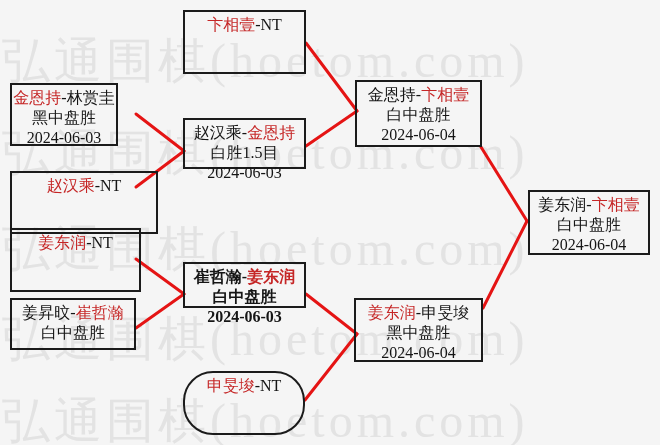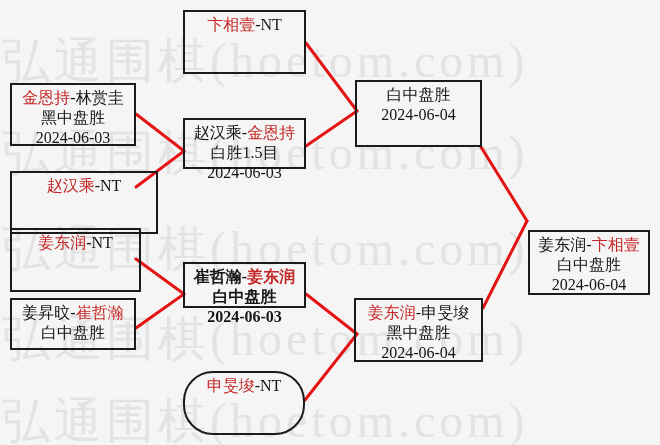--- a/index.html
+++ b/index.html
@@ -47,30 +47,30 @@
     z-index: 3;
     text-align: center;
     font-size: 16px;
     line-height: 20px;
     padding-top: 3px;
     color: #151515;
   }
   .match .win { color: #c52626; text-align: center; }
   
   .m-byun-nt    { left: 183px; top: 10px;  width: 123px; height: 64px; }
-  .m-kim-lim    { left: 10px;  top: 83px;  width: 126px; height: 63px; }
+  .m-kim-lim    { left: 10px;  top: 83px;  width: 108px; height: 63px; }
   .m-cho-nt     { left: 10px;  top: 155px; width: 148px; height: 63px; margin-top: 16px; }
   .m-cho-kim    { left: 183px; top: 118px; width: 123px; height: 51px; }
   .m-kim-byun   { left: 355px; top: 80px;  width: 127px; height: 67px; }
   .m-kang-nt    { left: 10px;  top: 228px; width: 131px; height: 64px; }
   .m-kangsm-choi{ left: 10px;  top: 298px; width: 126px; height: 52px; }
   .m-choi-kang  { left: 183px; top: 262px; width: 123px; height: 46px; font-weight: bold; }
   .m-shin-nt    { left: 183px; top: 371px; width: 122px; height: 64px; border-radius: 30px; }
   .m-kang-shin  { left: 354px; top: 298px; width: 129px; height: 64px; }
-  .m-final      { left: 528px; top: 190px; width: 122px; height: 65px; margin-top: 40px; }
+  .m-final      { left: 528px; top: 190px; width: 122px; height: 65px; }
 </style>
 </head>
 <body>
 
 <div class="stage">
 
   <div class="wm wm1">弘通围棋(hoetom.com)</div>
   <div class="wm wm2">弘通围棋(hoetom.com)</div>
   <div class="wm wm3">弘通围棋(hoetom.com)</div>
   <div class="wm wm4">弘通围棋(hoetom.com)</div>
@@ -122,20 +122,21 @@
     <div>2024-06-03</div>
   </div>
 
   <div class="match m-choi-kang">
     <div><span>崔哲瀚-</span><span class="win">姜东润</span></div>
     <div>白中盘胜</div>
     <div>2024-06-03</div>
   </div>
 
   <div class="match m-kim-byun">
+    <div><span>金恩持-</span><span class="win">卞相壹</span></div>
     <div>白中盘胜</div>
     <div>2024-06-04</div>
   </div>
 
   <div class="match m-kang-shin">
     <div><span class="win">姜东润</span><span>-申旻埈</span></div>
     <div>黑中盘胜</div>
     <div>2024-06-04</div>
   </div>
 

